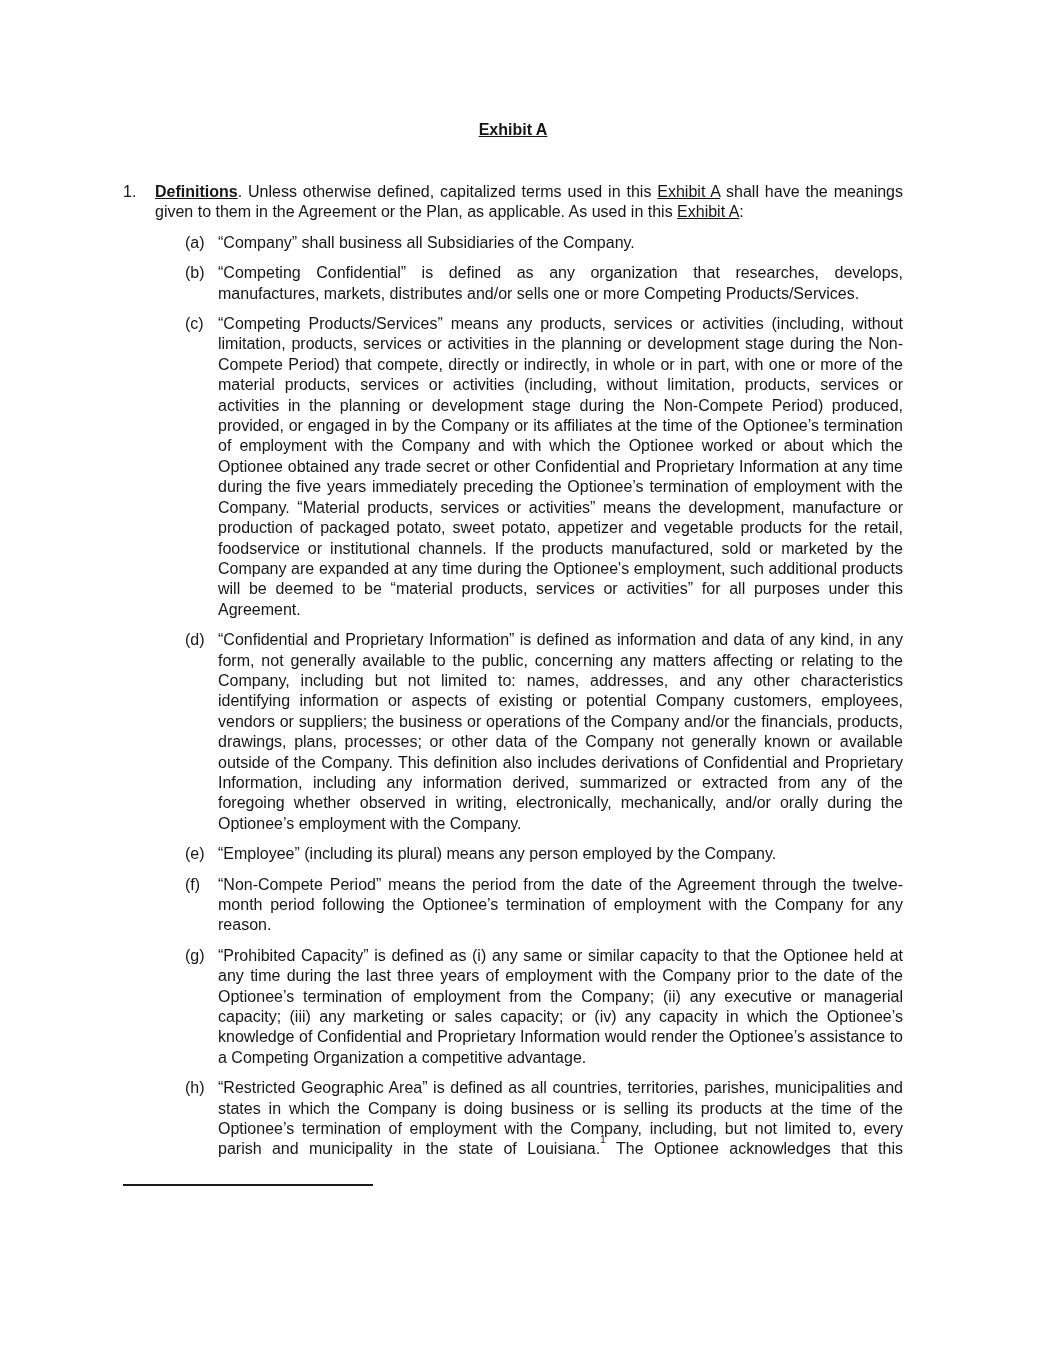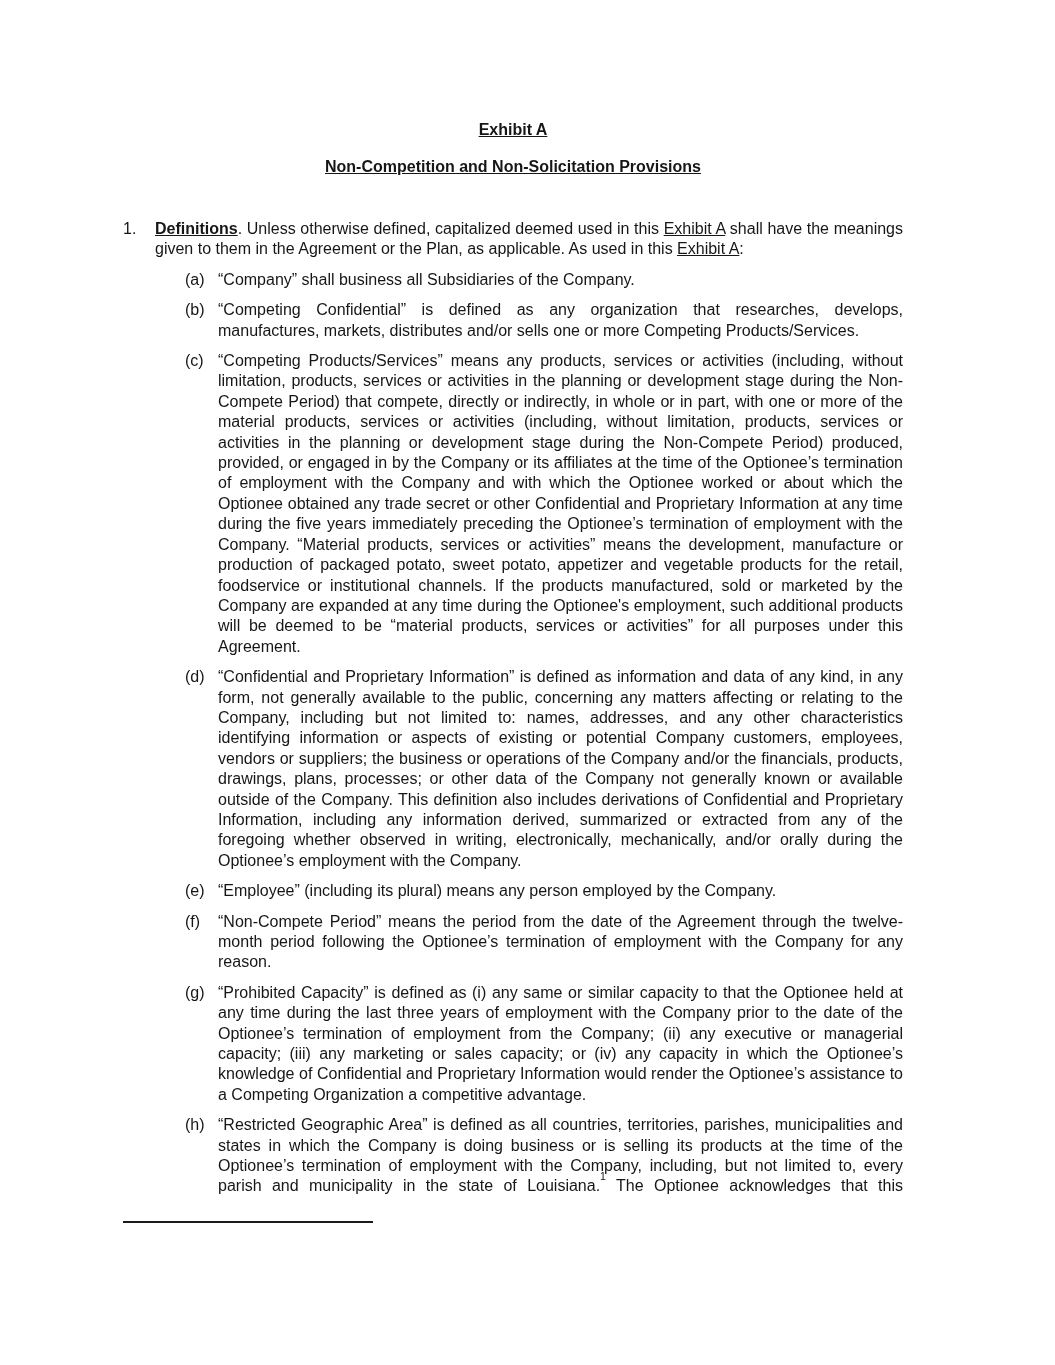--- a/index.html
+++ b/index.html
@@ -67,23 +67,22 @@
     text-align-last: justify;
   }
 </style>
 </head>
 <body>
 
 <div class="page">
 
   <div class="title"><span class="ul-b">Exhibit A</span></div>
 
-  <div class="subtitle"><span class="ul-b">Non-Competition and Non-Solicitation Provisions</span></div>
 
-  <div class="sec1"><span class="num">1.</span><span class="bold-ul">Definitions</span><span>. Unless otherwise defined, capitalized deemed used in this </span><span class="ul">Exhibit A</span><span> shall have the meanings given to them in the Agreement or the Plan, as applicable. As used in this </span><span class="ul">Exhibit A</span><span>:</span></div>
+  <div class="sec1"><span class="num">1.</span><span class="bold-ul">Definitions</span><span>. Unless otherwise defined, capitalized terms used in this </span><span class="ul">Exhibit A</span><span> shall have the meanings given to them in the Agreement or the Plan, as applicable. As used in this </span><span class="ul">Exhibit A</span><span>:</span></div>
 
   <div class="item"><span class="label">(a)</span><span>“</span><span class="term">Company”</span><span> shall business all Subsidiaries of the Company.</span></div>
 
   <div class="item"><span class="label">(b)</span><span>“</span><span class="term">Competing Confidential”</span><span> is defined as any organization that researches, develops, manufactures, markets, distributes and/or sells one or more Competing Products/Services.</span></div>
 
   <div class="item"><span class="label">(c)</span><span>“</span><span class="term">Competing Products/Services”</span><span> means any products, services or activities (including, without limitation, products, services or activities in the planning or development stage during the Non-Compete Period) that compete, directly or indirectly, in whole or in part, with one or more of the material products, services or activities (including, without limitation, products, services or activities in the planning or development stage during the Non-Compete Period) produced, provided, or engaged in by the Company or its affiliates at the time of the Optionee’s termination of employment with the Company and with which the Optionee worked or about which the Optionee obtained any trade secret or other Confidential and Proprietary Information at any time during the five years immediately preceding the Optionee’s termination of employment with the Company. “Material products, services or activities” means the development, manufacture or production of packaged potato, sweet potato, appetizer and vegetable products for the retail, foodservice or institutional channels. If the products manufactured, sold or marketed by the Company are expanded at any time during the Optionee's employment, such additional products will be deemed to be “material products, services or activities” for all purposes under this Agreement.</span></div>
 
   <div class="item"><span class="label">(d)</span><span>“</span><span class="term">Confidential and Proprietary Information”</span><span> is defined as information and data of any kind, in any form, not generally available to the public, concerning any matters affecting or relating to the Company, including but not limited to: names, addresses, and any other characteristics identifying information or aspects of existing or potential Company customers, employees, vendors or suppliers; the business or operations of the Company and/or the financials, products, drawings, plans, processes; or other data of the Company not generally known or available outside of the Company. This definition also includes derivations of Confidential and Proprietary Information, including any information derived, summarized or extracted from any of the foregoing whether observed in writing, electronically, mechanically, and/or orally during the Optionee’s employment with the Company.</span></div>
 
   <div class="item"><span class="label">(e)</span><span>“</span><span class="term">Employee”</span><span> (including its plural) means any person employed by the Company.</span></div>

